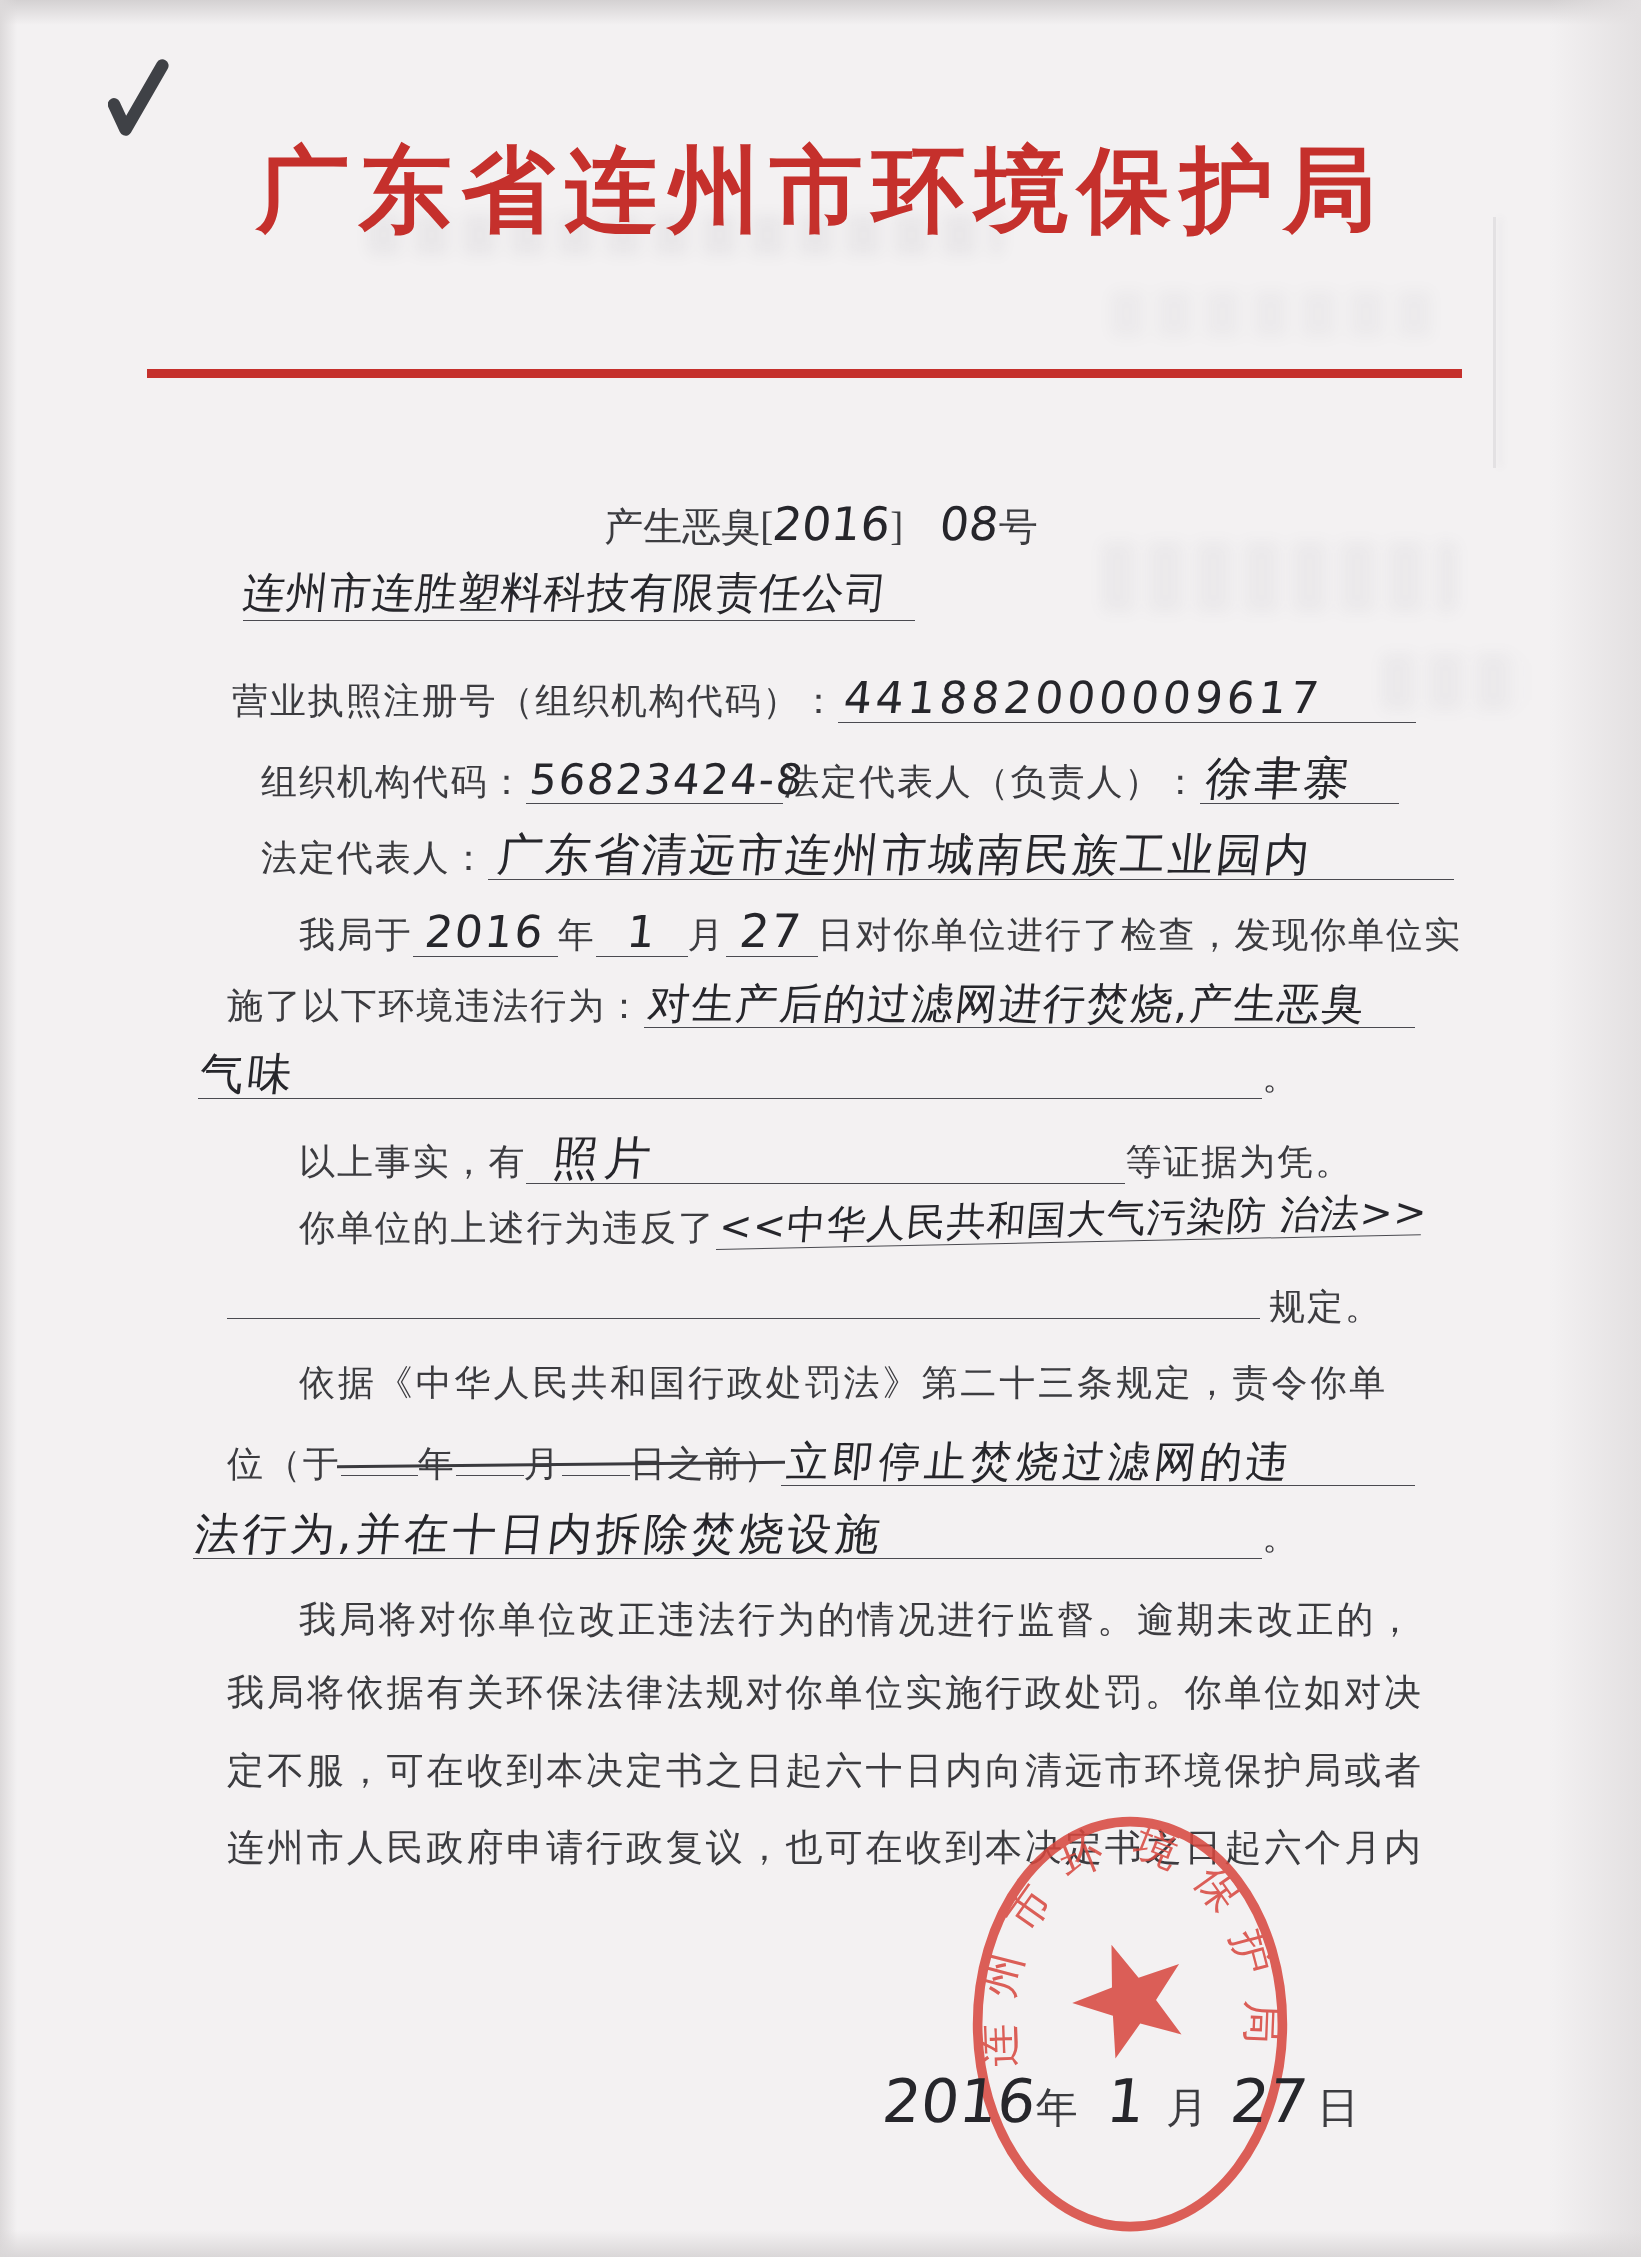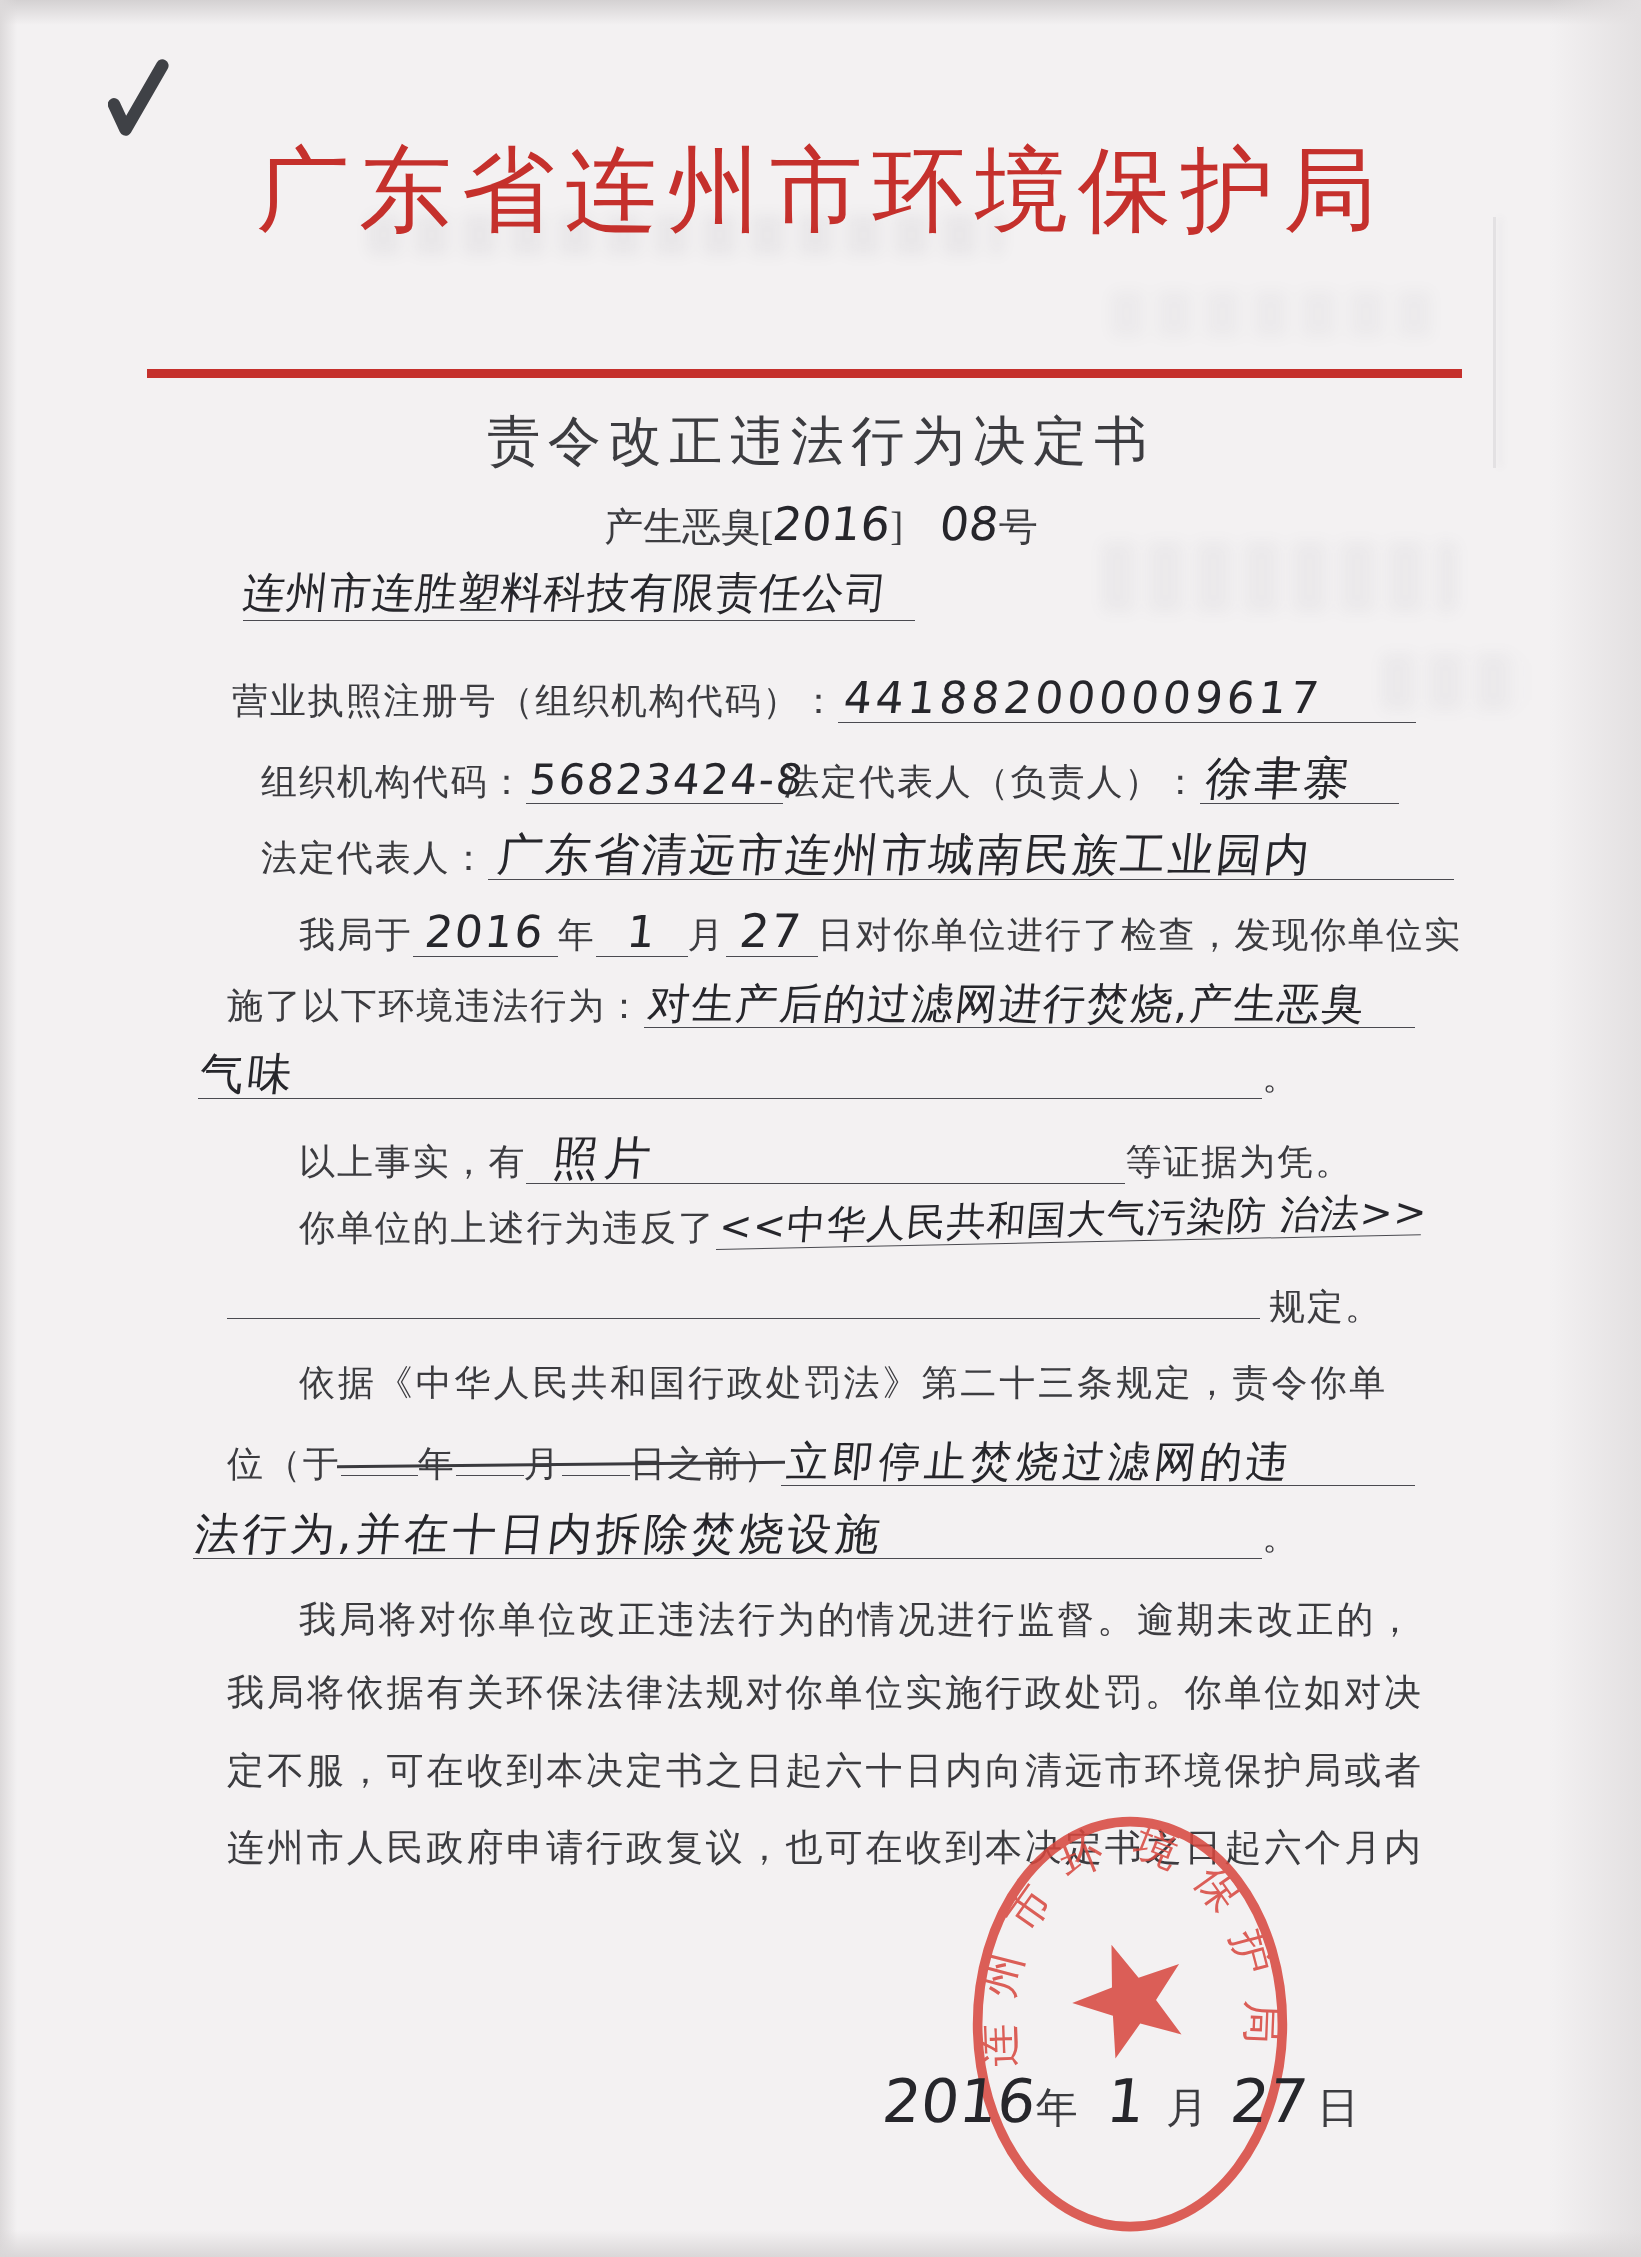--- a/index.html
+++ b/index.html
@@ -13,21 +13,21 @@
   .crease{position:absolute;left:1493px;top:217px;height:251px;width:2.9px;background:rgba(90,90,95,.10);box-shadow:5.8px 0 7.7px rgba(120,120,125,.08);}
   
   .ghost{position:absolute;filter:blur(6.8px);border-radius:7.7px;
          background:repeating-linear-gradient(90deg,rgba(110,110,122,.16) 0 33px,rgba(110,110,122,.02) 33px 48px);}
   
   .line{position:absolute;white-space:nowrap;font-size:36px;line-height:1.15;letter-spacing:1.9px;}
   .fill{display:inline-block;border-bottom:1.9px solid #4a4a50;}
   .blank{display:inline-block;border-bottom:1.9px solid #4a4a50;height:1em;}
   .hw{font-family:"DejaVu Sans",sans-serif;color:#26262b;display:inline-block;transform:skewX(-6deg);line-height:1;}
   .agency{position:absolute;top:135px;left:145px;width:1352px;text-align:center;
-          font-size:93px;font-weight:normal;color:#c5302c;letter-spacing:9.7px;line-height:1.2;}
+          font-size:93px;font-weight:bold;color:#c5302c;letter-spacing:9.7px;line-height:1.2;}
   .rule{position:absolute;top:369px;left:147px;width:1315px;height:8.7px;background:#c5302c;}
   .subtitle{position:absolute;top:406px;left:145px;width:1352px;text-align:center;
             font-size:53px;letter-spacing:7.7px;color:#3c3c40;}
   .docno{position:absolute;top:500px;left:145px;width:1352px;text-align:center;font-size:39px;}
   .struck{position:relative;display:inline-block;}
   .strike{position:absolute;left:-3.9px;right:-3.9px;top:52%;border-top:3.9px solid #3a3a3e;transform:rotate(-.6deg);}
   .stamp-svg{position:absolute;left:956px;top:1810px;opacity:.86;z-index:5;}
   .dateline{position:absolute;top:2071px;left:883px;z-index:6;font-size:42px;white-space:nowrap;}
   .penmark{position:absolute;left:108px;top:56px;}
 </style>
@@ -45,21 +45,20 @@
   <div class="ghost" style="left:1110px;top:290px;width:328px;height:48px;opacity:.30;"></div>
   <div class="ghost" style="left:1101px;top:541px;width:357px;height:72px;opacity:.35;"></div>
   <div class="ghost" style="left:1381px;top:653px;width:145px;height:58px;opacity:.35;"></div>
 
   <svg class="penmark" width="68" height="87" viewBox="0 0 70 90">
     <path d="M 6 50 L 18 76 L 56 10" fill="none" stroke="#3f4146" stroke-width="13" stroke-linecap="round" stroke-linejoin="round"></path>
   </svg>
 
   <div class="agency">广东省连州市环境保护局</div>
   <div class="rule"></div>
-  <div class="subtitle">责令改正违法行为决定书</div>
 
   <div class="docno">
     <span>产生恶臭[</span><span class="hw" style="font-size:46px;">2016</span><span>]</span><span style="display:inline-block;width:37px;"></span><span class="hw" style="font-size:46px;">08</span><span>号</span>
   </div>
 
   <div class="line" style="top:572px;left:243px;">
     <span class="fill" style="width:672px;padding-bottom:3.9px;"><span class="hw" style="font-size:42px;letter-spacing:1px;">连州市连胜塑料科技有限责任公司</span></span>
   </div>
 
   <div class="line" style="top:676px;left:232px;">

